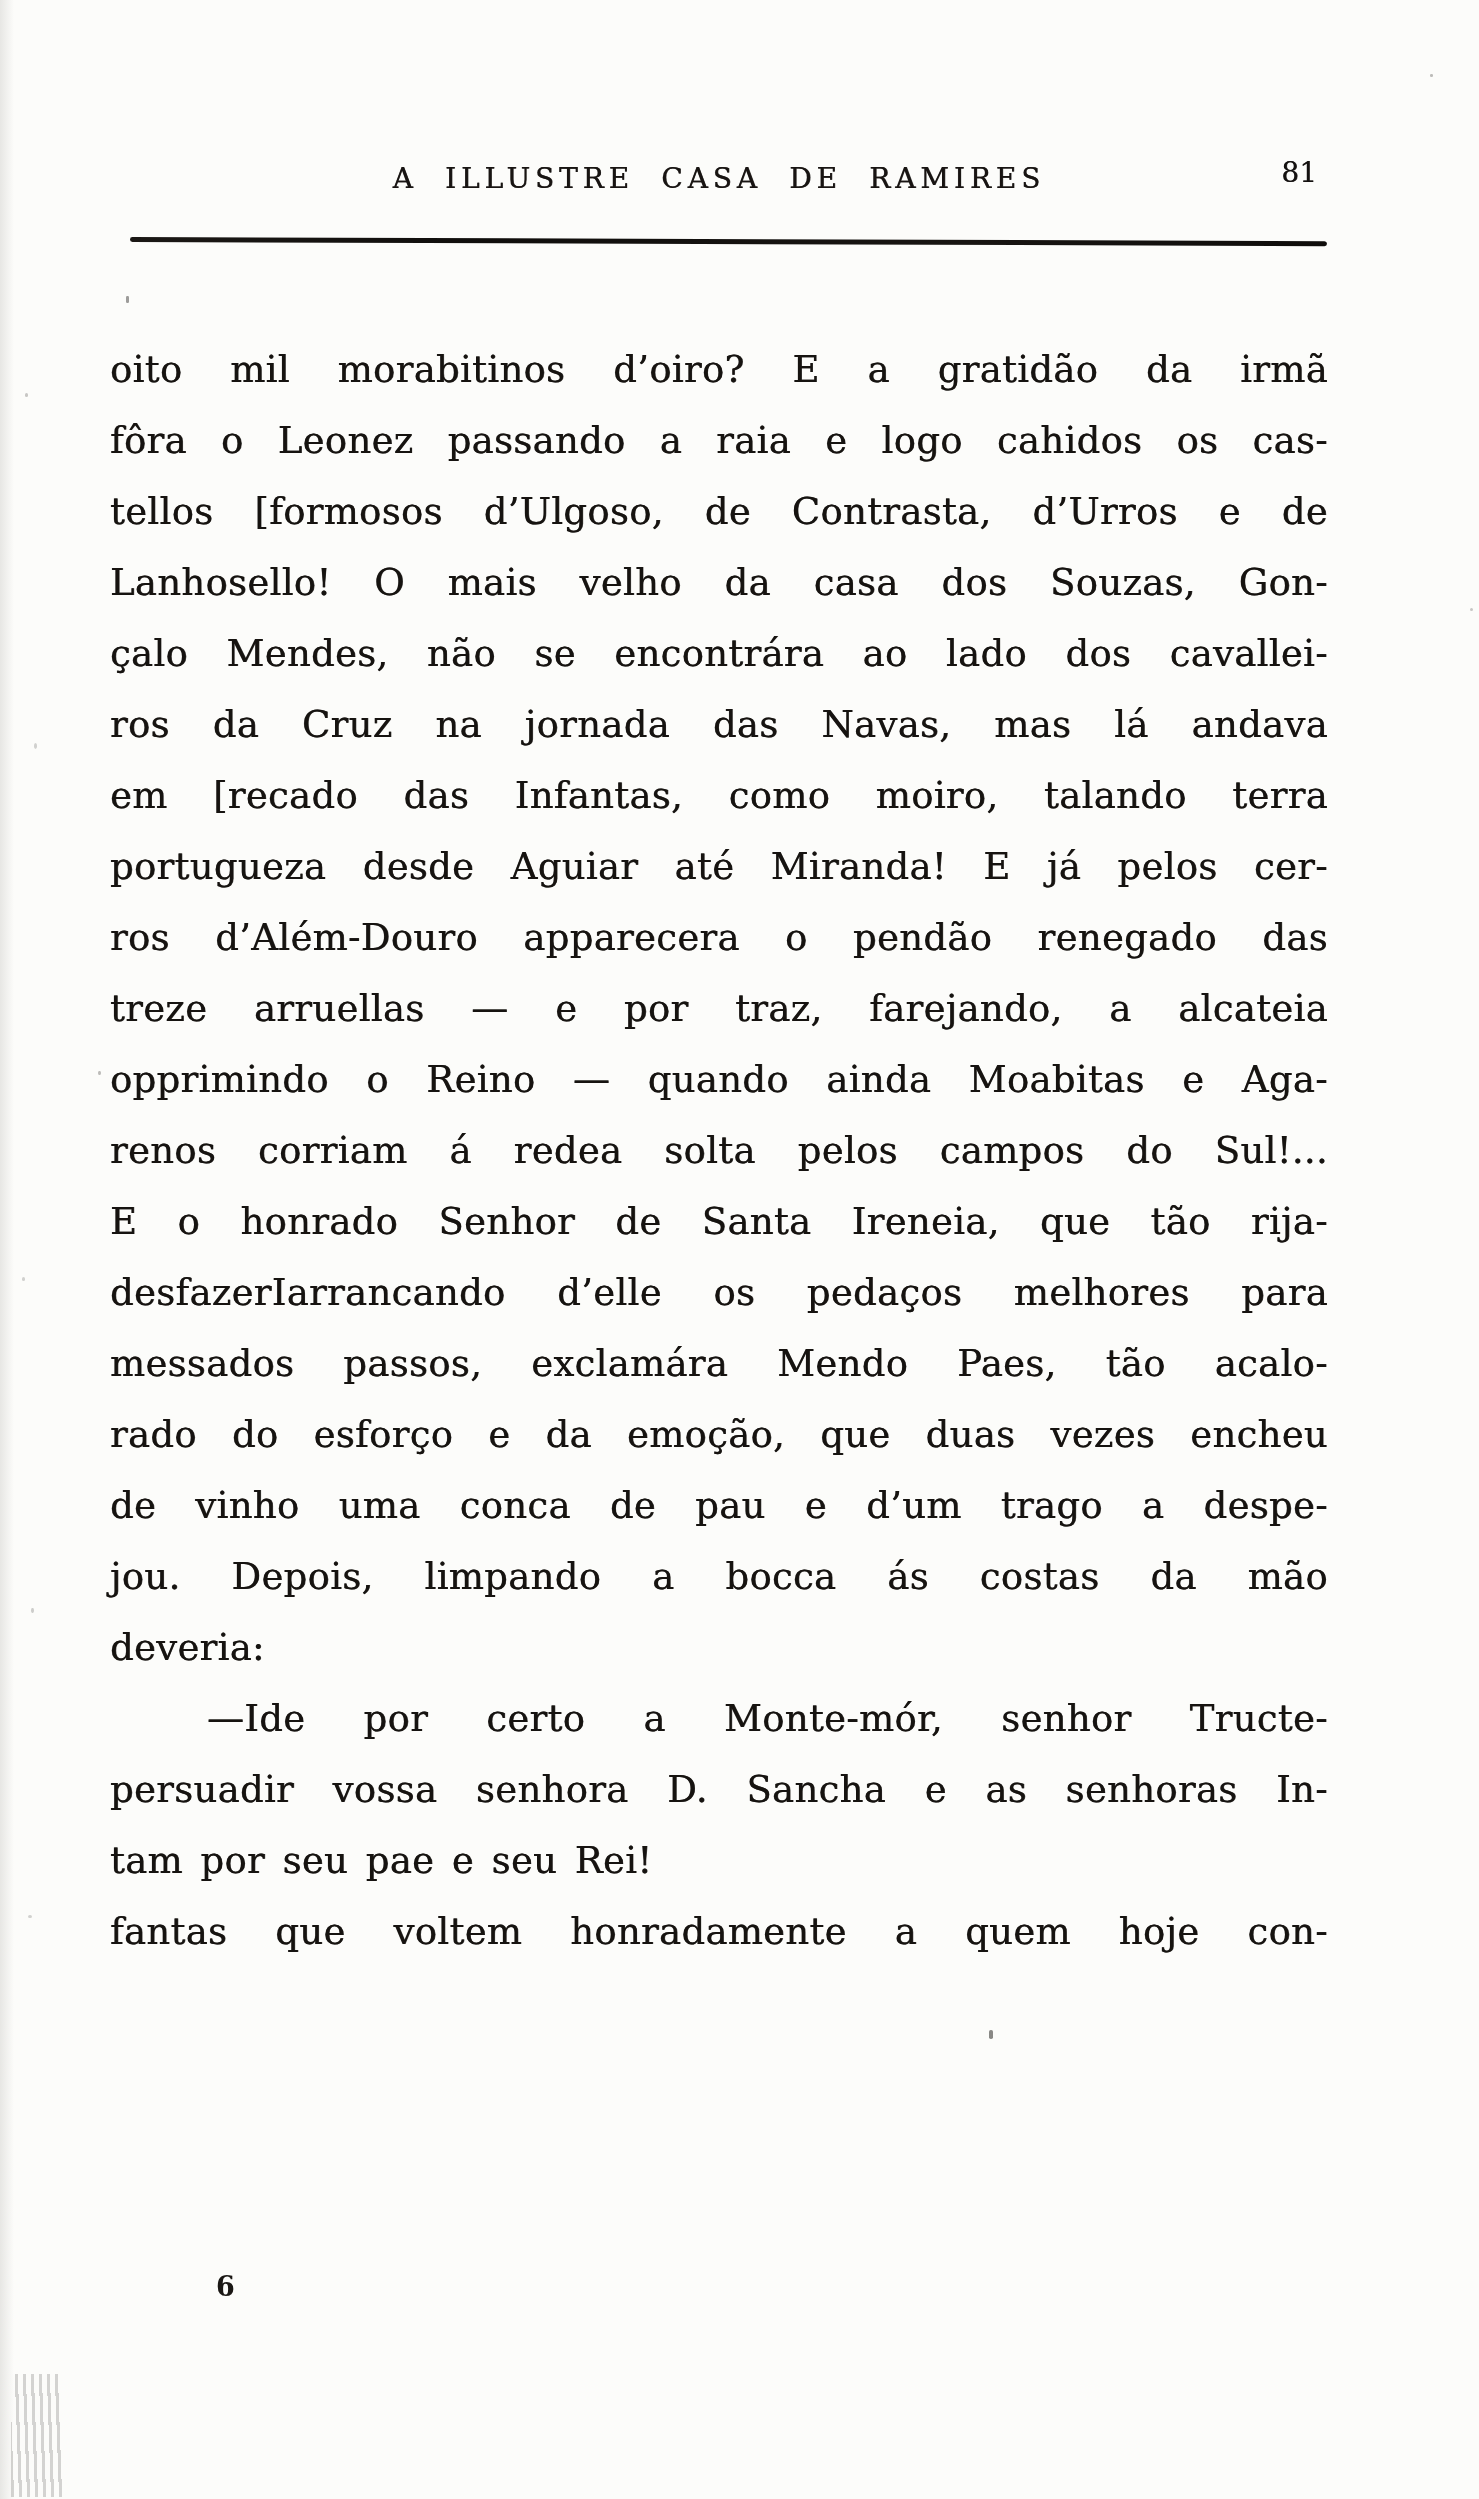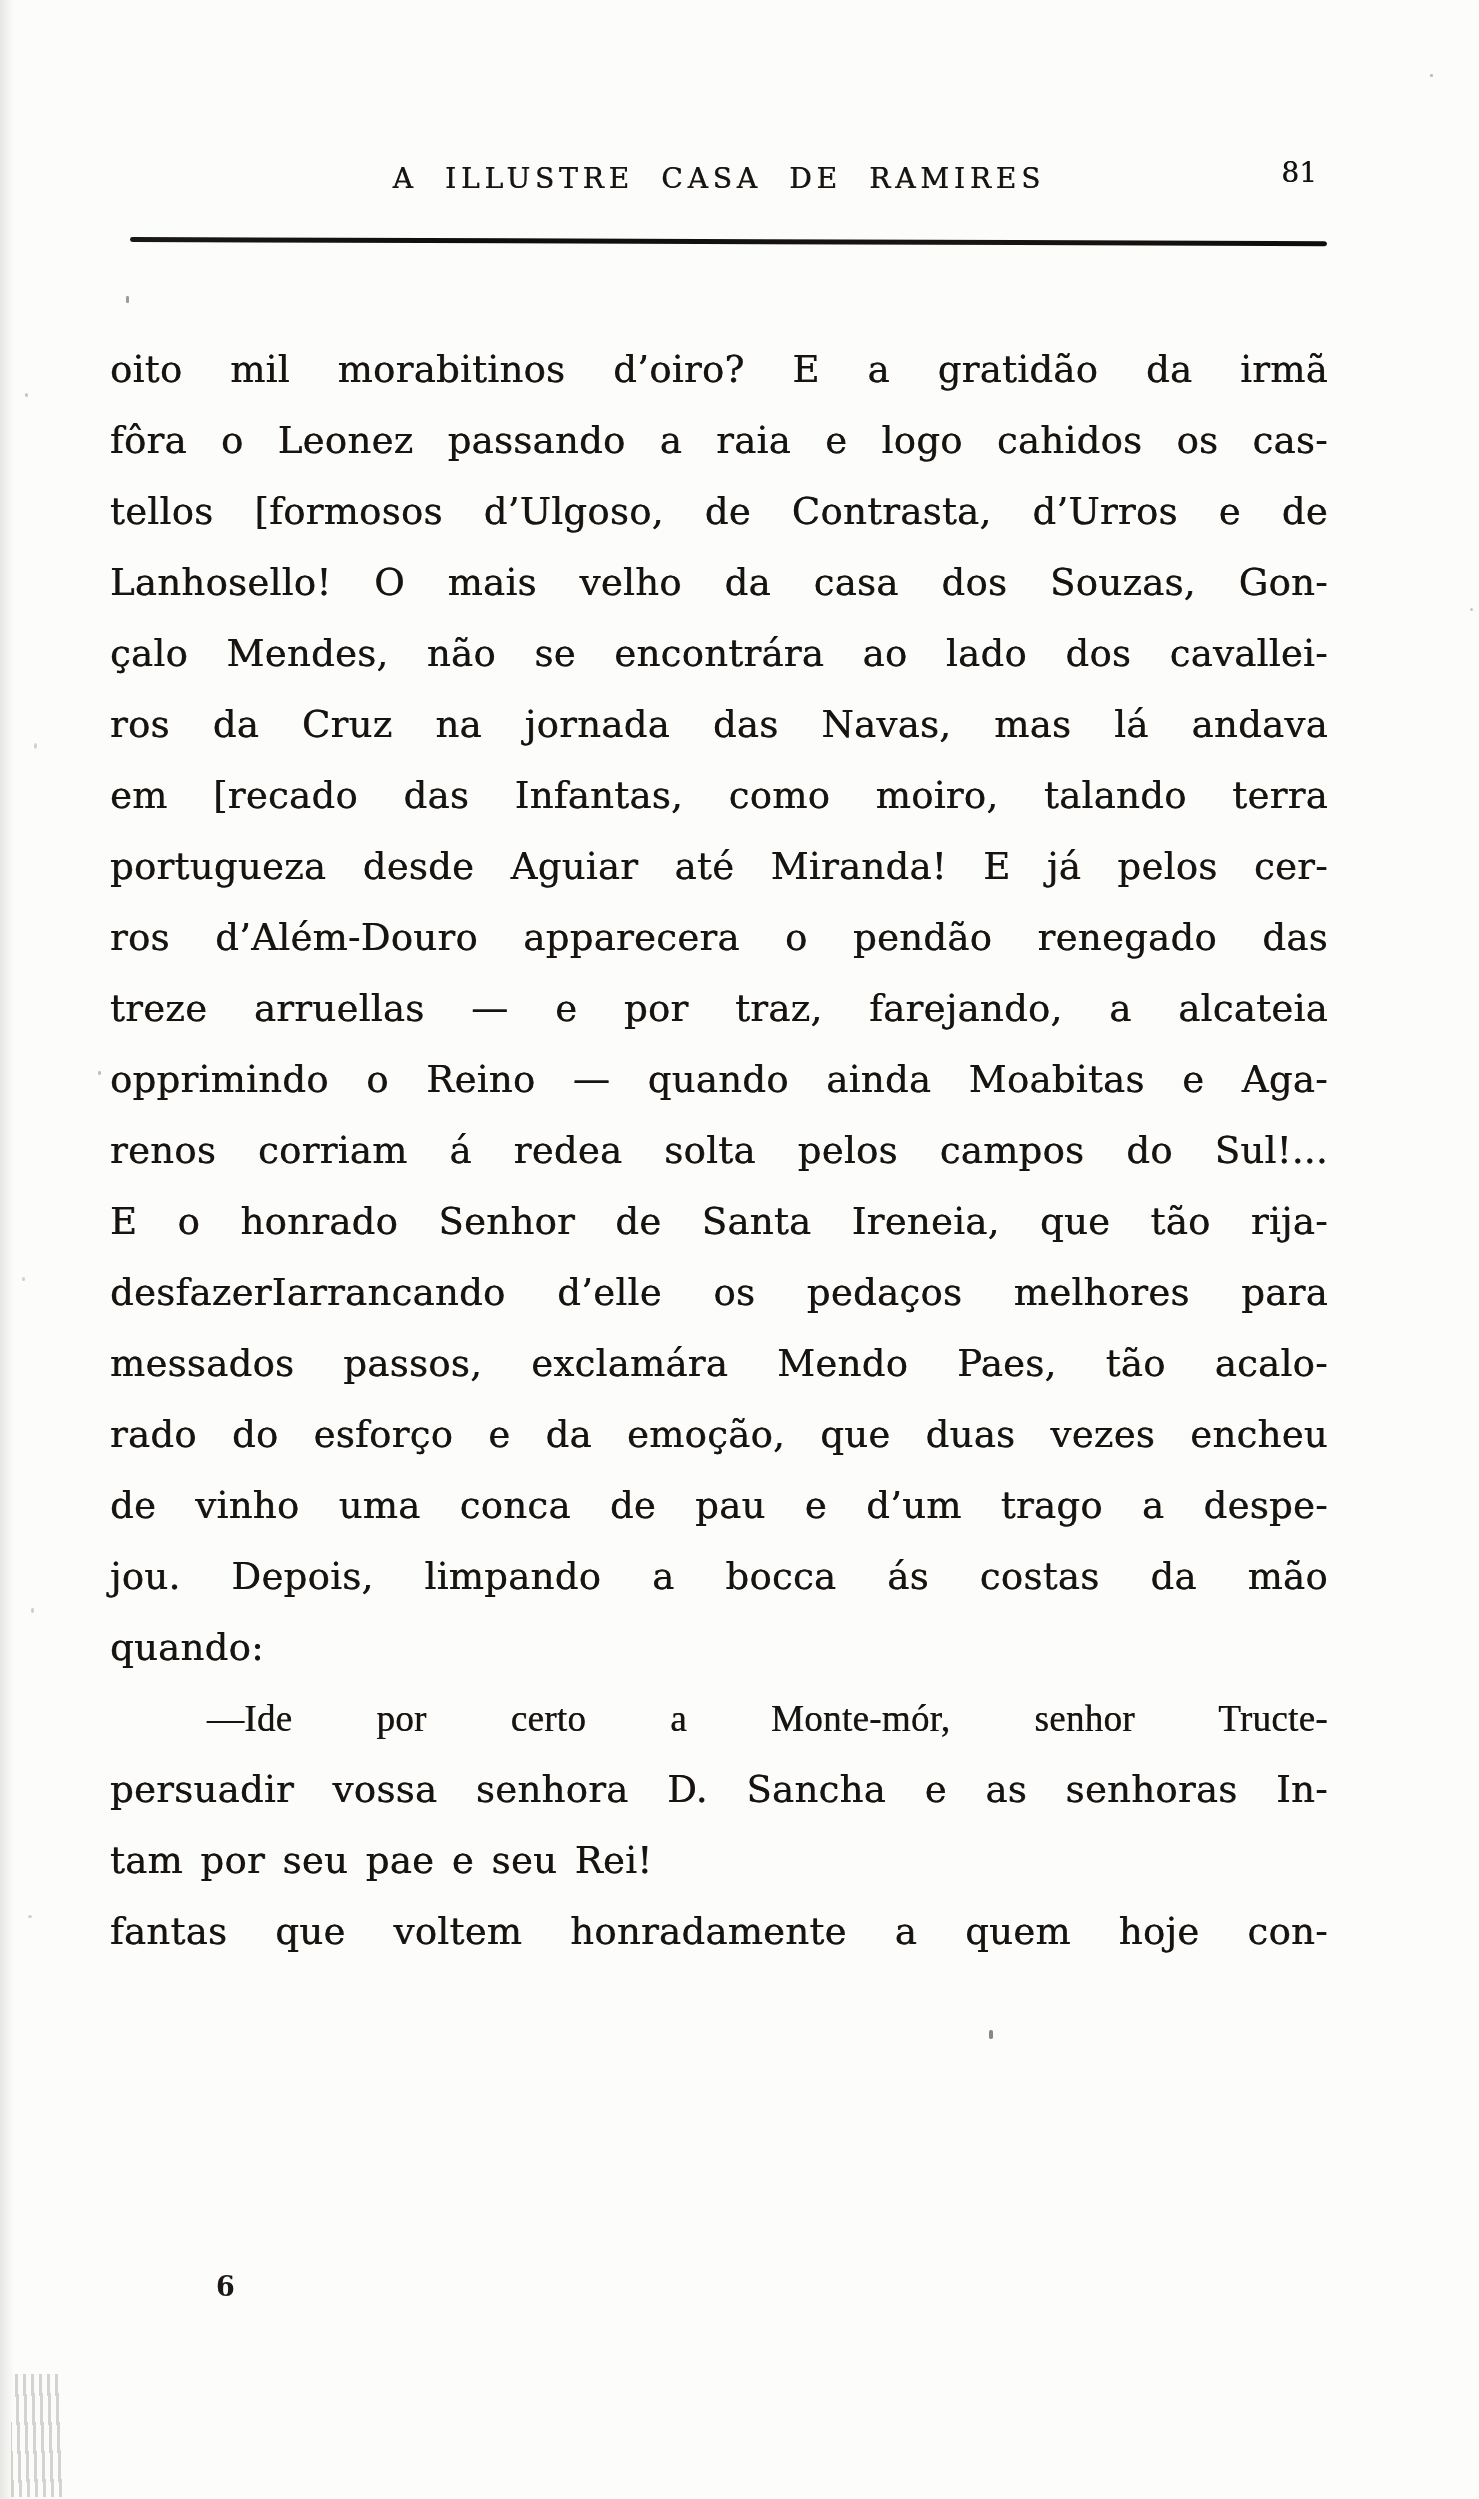--- a/index.html
+++ b/index.html
@@ -65,21 +65,20 @@
   .line {
     text-align: justify;
     text-align-last: justify;
   }
   .line.flush {
     text-align: left;
     text-align-last: left;
   }
   .line.indent {
     padding-left: 97px;
-    font-family: Liberation Serif, serif;
   }
   .sig {
     position: absolute;
     left: 216px;
     top: 2271px;
     font-size: 27px;
     font-weight: bold;
     color: #1a1714;
   }
   .speck {
@@ -131,21 +130,21 @@
     <div class="line">ros d’Além-Douro apparecera o pendão renegado das</div>
     <div class="line">treze arruellas — e por traz, farejando, a alcateia</div>
     <div class="line">opprimindo o Reino — quando ainda Moabitas e Aga-</div>
     <div class="line">renos corriam á redea solta pelos campos do Sul!...</div>
     <div class="line">E o honrado Senhor de Santa Ireneia, que tão rija-</div>
     <div class="line">desfazerIarrancando d’elle os pedaços melhores para</div>
     <div class="line">messados passos, exclamára Mendo Paes, tão acalo-</div>
     <div class="line">rado do esforço e da emoção, que duas vezes encheu</div>
     <div class="line">de vinho uma conca de pau e d’um trago a despe-</div>
     <div class="line">jou. Depois, limpando a bocca ás costas da mão</div>
-    <div class="line flush">quando:</div>
+    <div class="line flush">deveria:</div>
     <div class="line indent">—Ide por certo a Monte-mór, senhor Tructe-</div>
     <div class="line">persuadir vossa senhora D. Sancha e as senhoras In-</div>
     <div class="line flush">tam por seu pae e seu Rei!</div>
     <div class="line">fantas que voltem honradamente a quem hoje con-</div>
   </main>
 
   <div class="sig">6</div>
 
   <div class="speck" style="left:24.5px;top:393px;width:3.7px;height:3.7px;opacity:.25"></div>
   <div class="speck" style="left:34px;top:743px;width:3.1px;height:5.5px;opacity:.2"></div>

